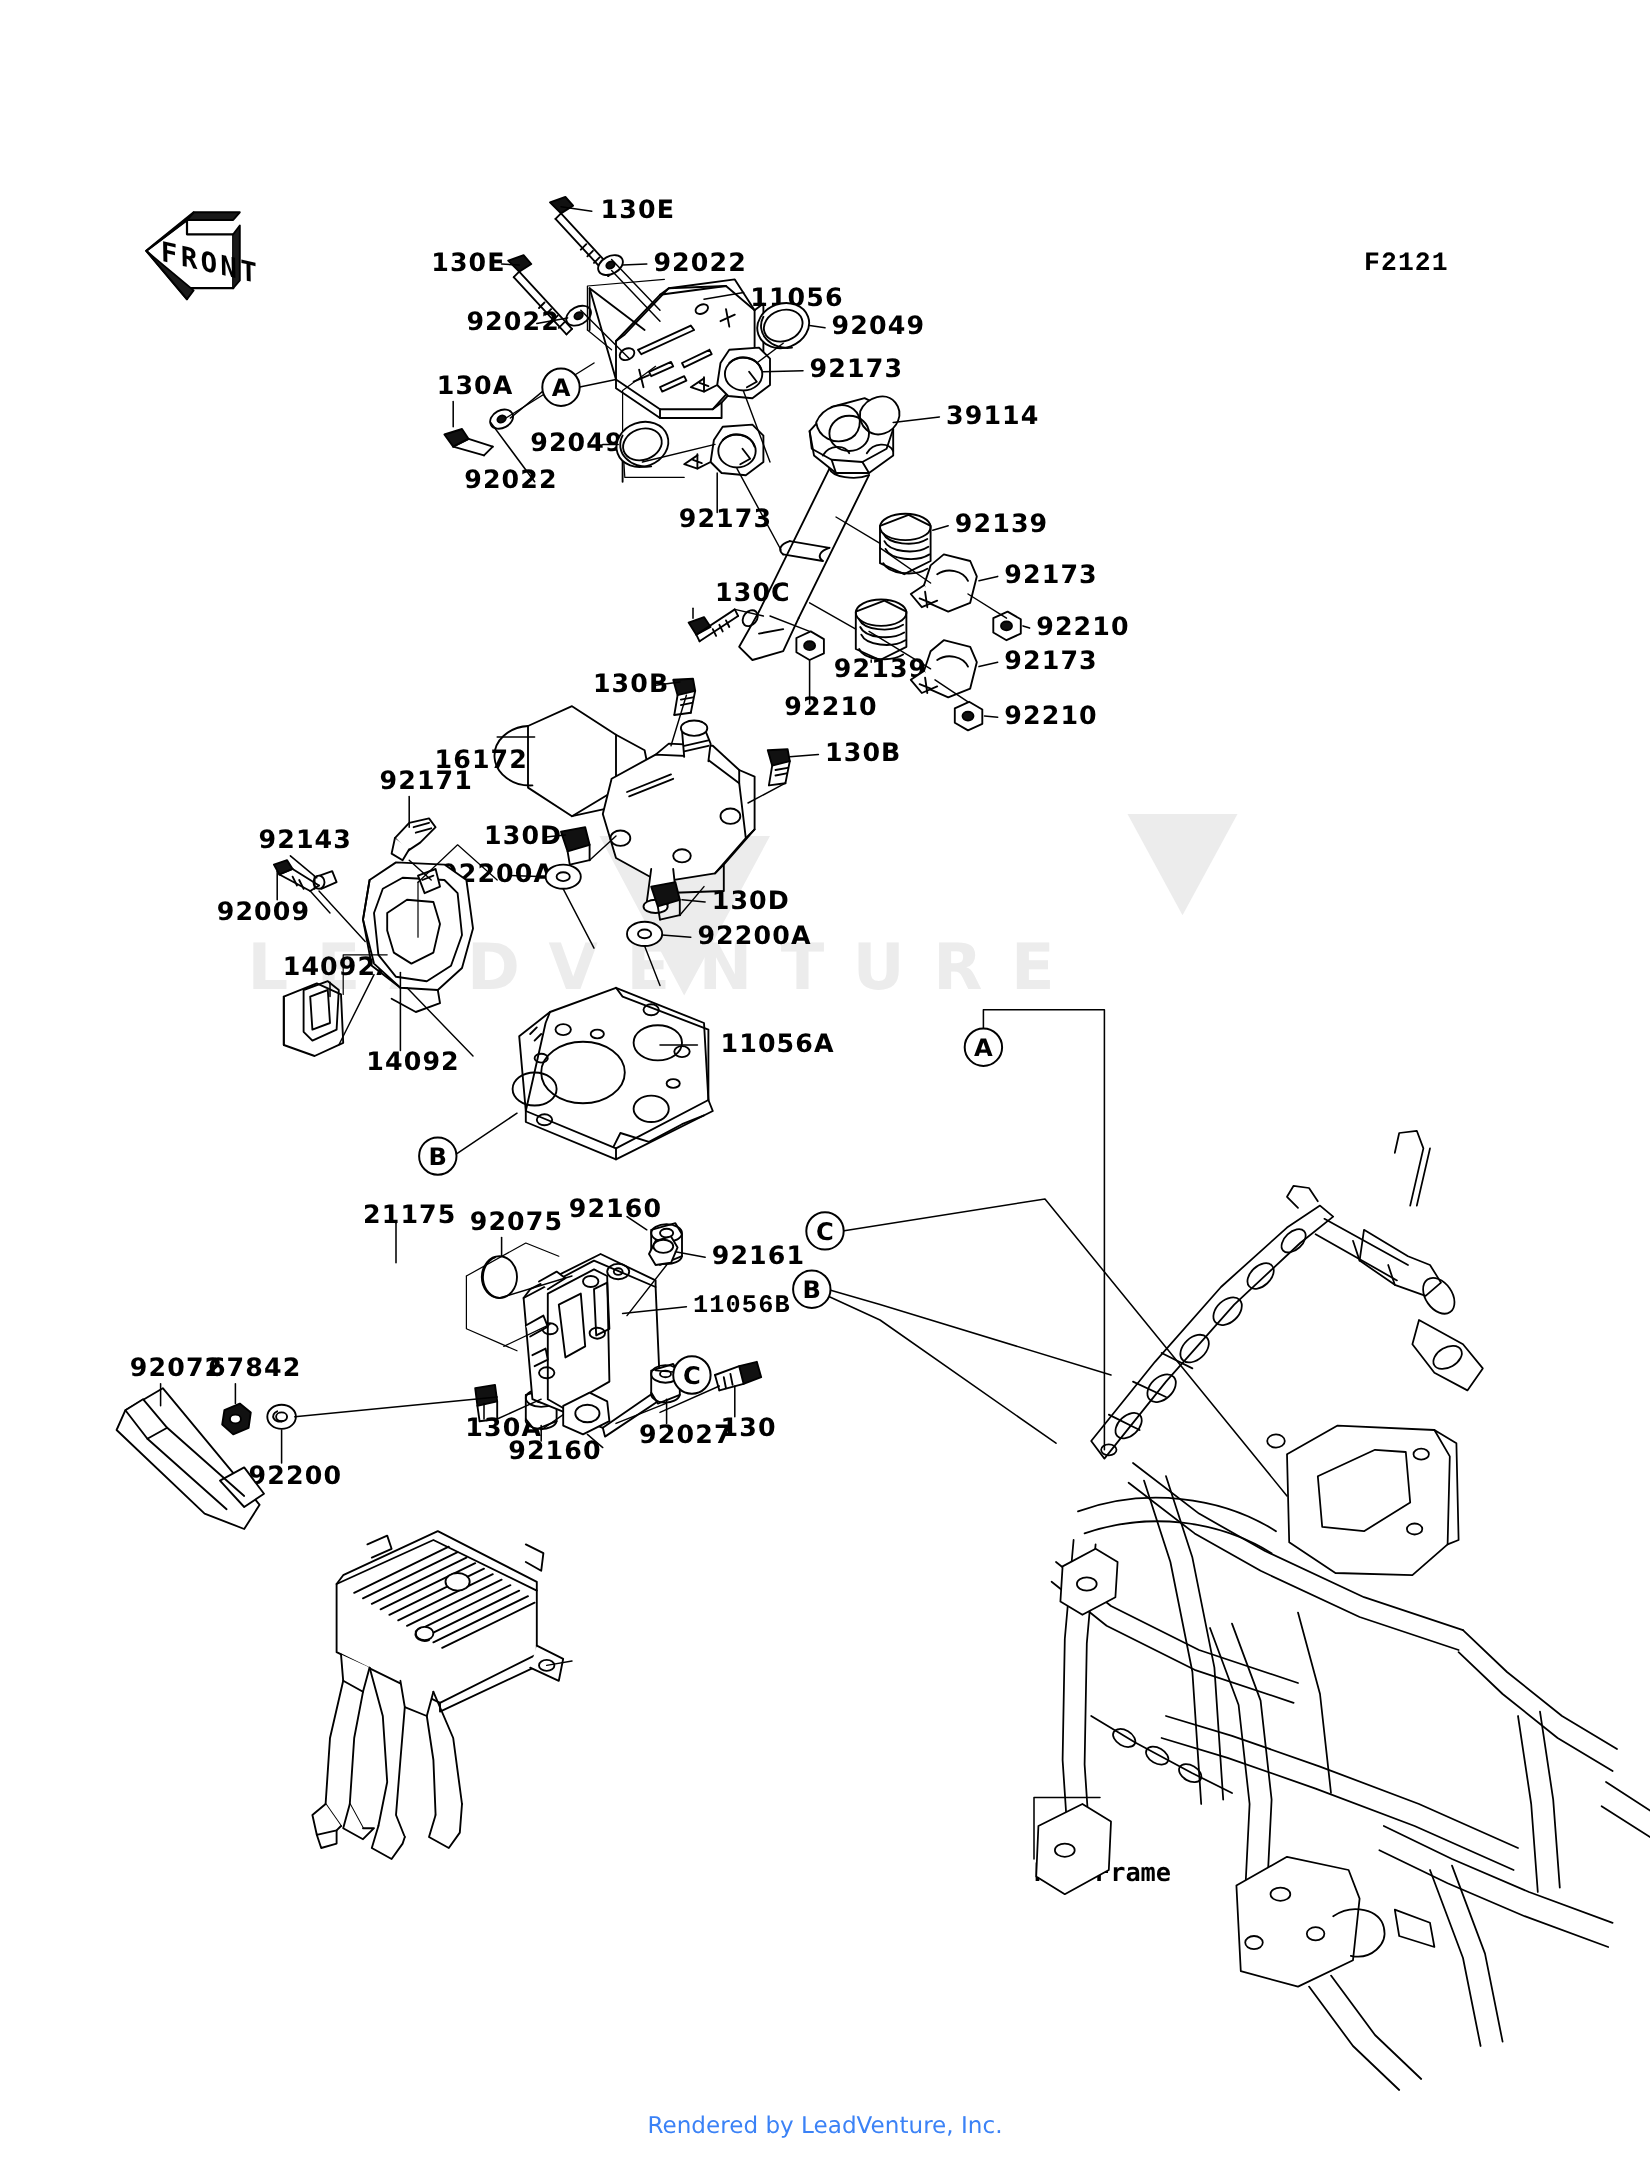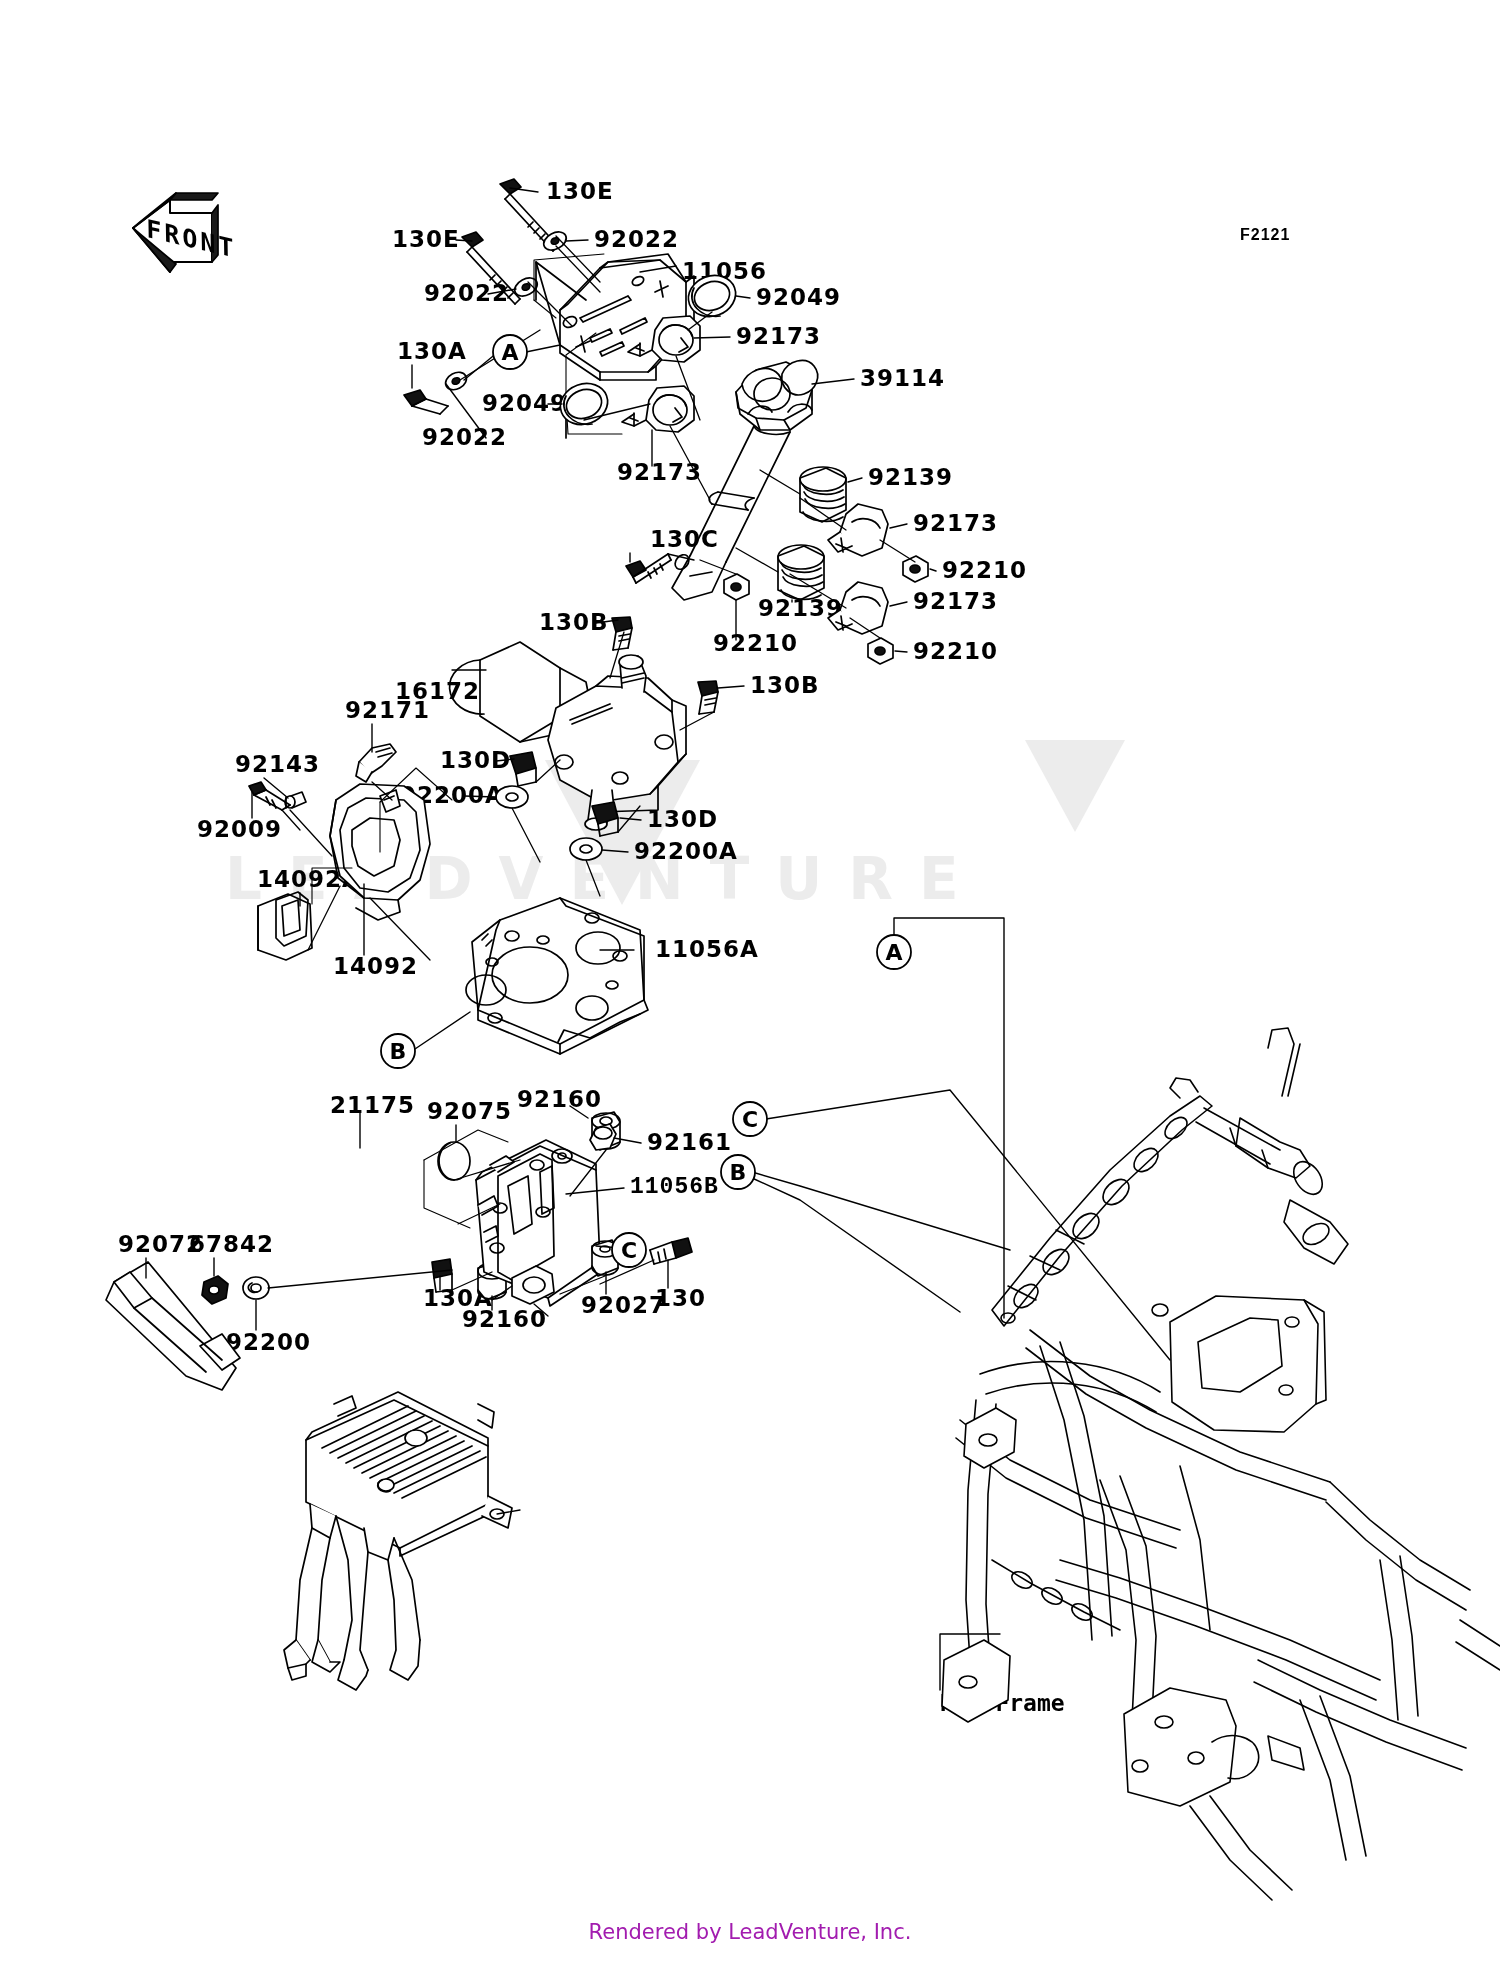--- a/index.html
+++ b/index.html
@@ -1,26 +1,26 @@
 <!DOCTYPE html>
 <html><head>
 <meta charset="utf-8">
 <title>Parts Diagram F2121</title>
 <style>
   html,body{margin:0;padding:0;background:#ffffff;}
   body{font-family:"DejaVu Sans",sans-serif;}
   #page{position:relative;width:1500px;height:1962px;background:#fff;overflow:hidden;}
   .lbl{position:absolute;font-family:"DejaVu Sans",sans-serif;font-weight:bold;
        font-size:23px;letter-spacing:1px;color:#000;white-space:nowrap;line-height:1;}
-  .diagcode{position:absolute;font-family:Liberation Sans, sans-serif;font-weight:bold;
-       font-size:16px;letter-spacing:1px;color:#000;}
+  .diagcode{position:absolute;font-family:Liberation Mono, monospace;font-weight:bold;
+       font-size:24px;letter-spacing:1px;color:#000;}
   .reflbl{position:absolute;font-family:"DejaVu Sans Mono","DejaVu Sans",monospace;
        font-weight:bold;font-size:23px;letter-spacing:0px;color:#000;white-space:nowrap;}
   .footer{position:absolute;left:0;right:0;text-align:center;
-       font-family:"DejaVu Sans",sans-serif;font-size:21px;color:#a21caf;}
+       font-family:"DejaVu Sans",sans-serif;font-size:21px;color:#3b82f6;}
   svg.layer{position:absolute;left:0;top:0;width:1500px;height:1962px;overflow:visible;}
   .wm{position:absolute;font-family:"DejaVu Sans",sans-serif;font-weight:bold;
       color:#ececec;user-select:none;}
   .wm-text{font-size:58px;letter-spacing:26px;}
 </style>
 </head>
 <body>
 
 <div id="page">
 

